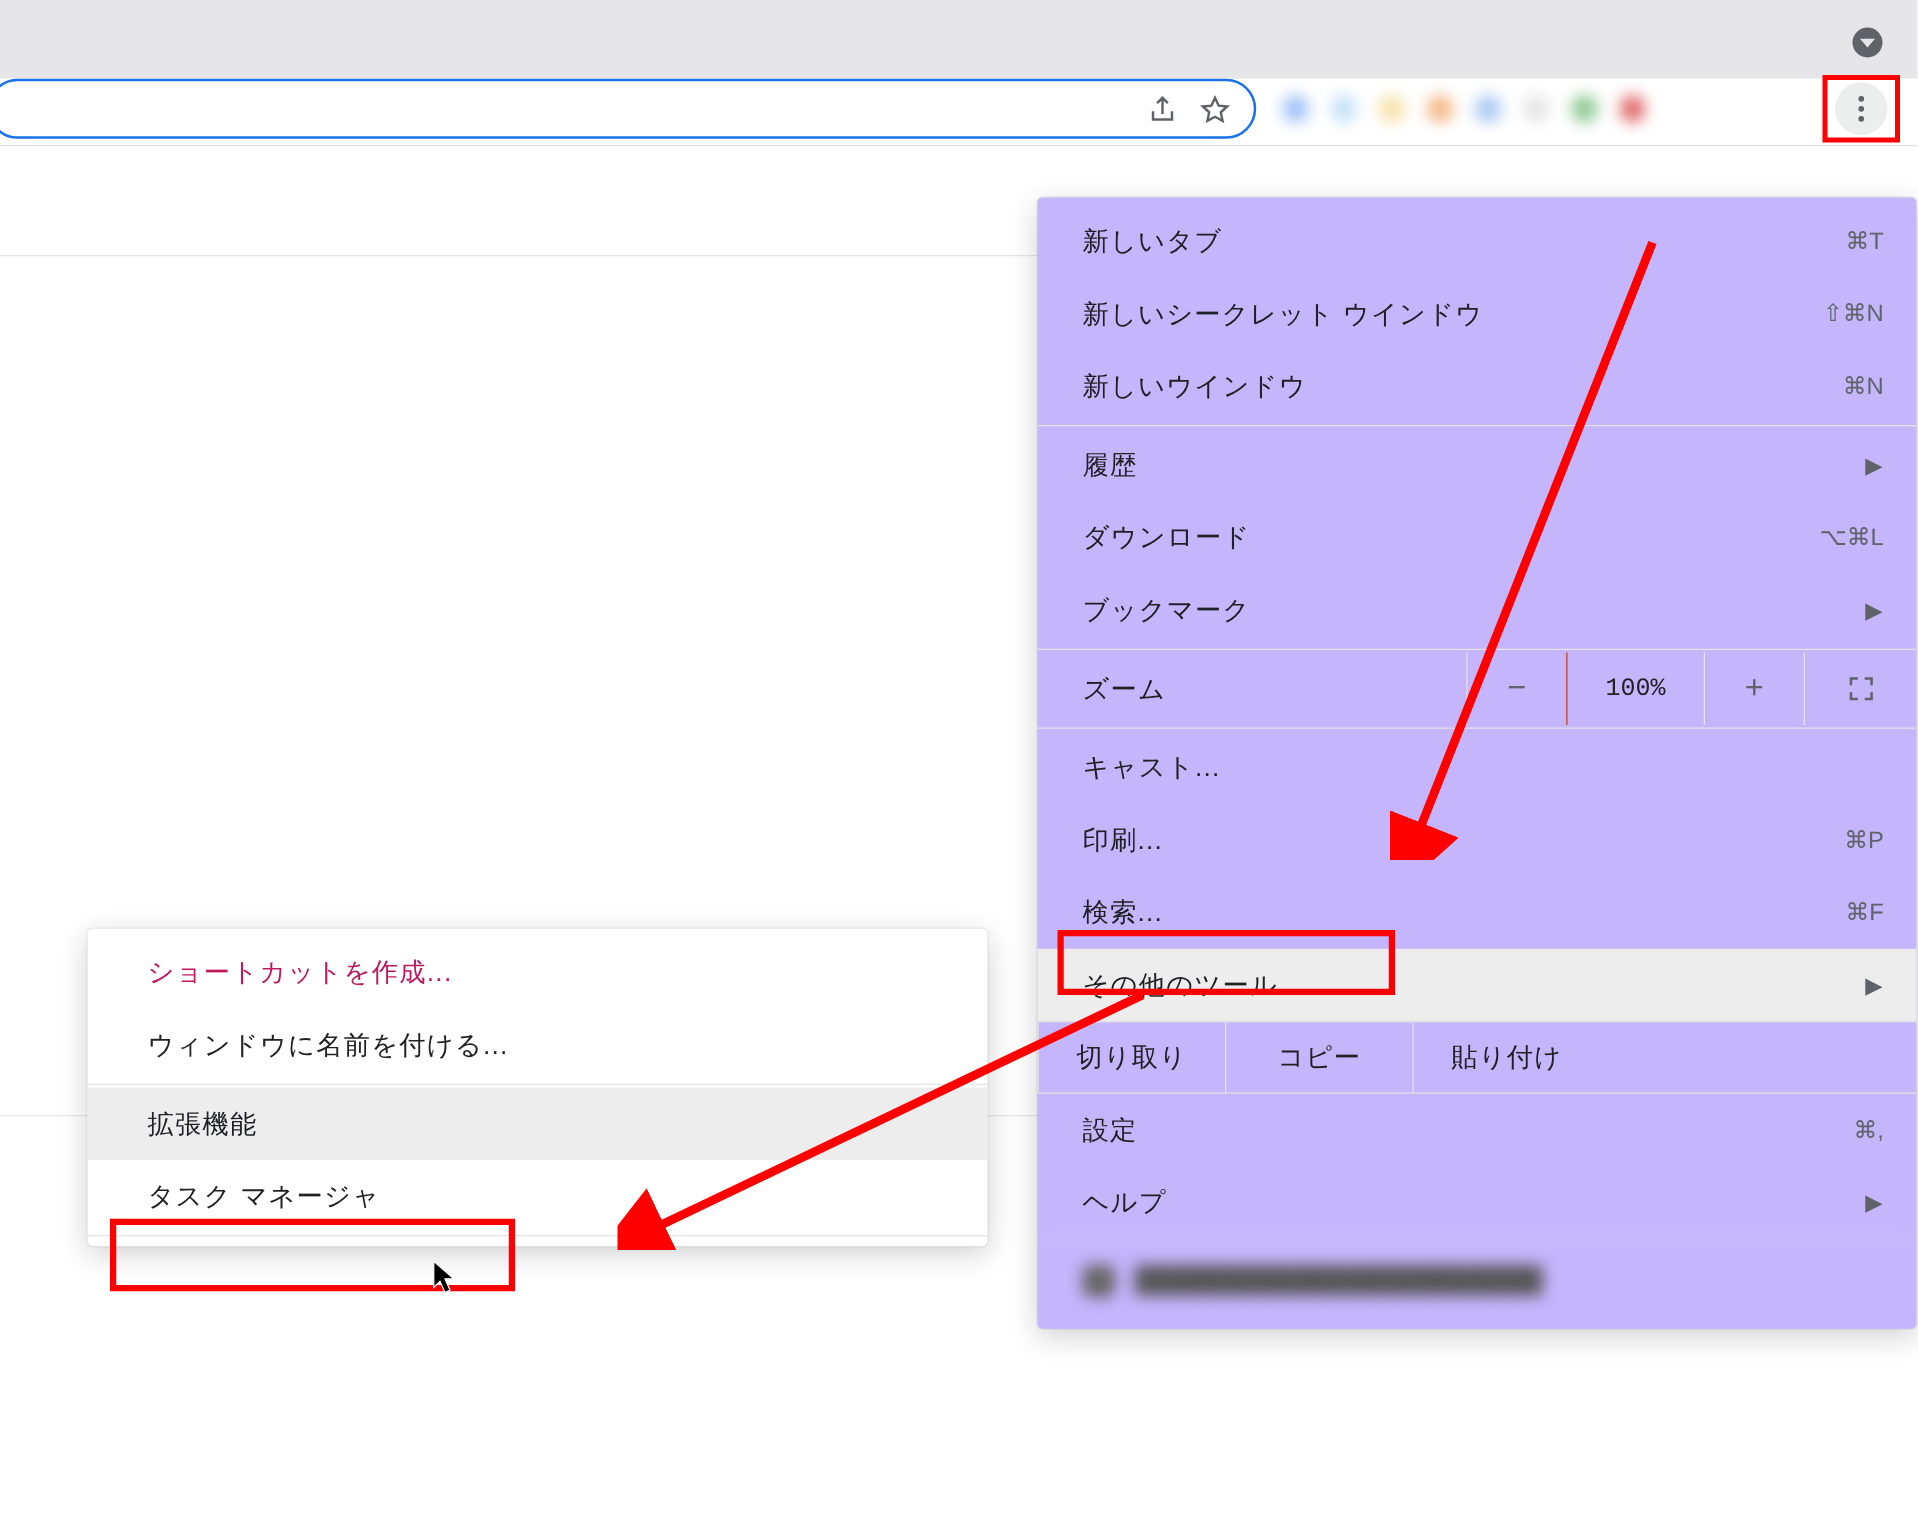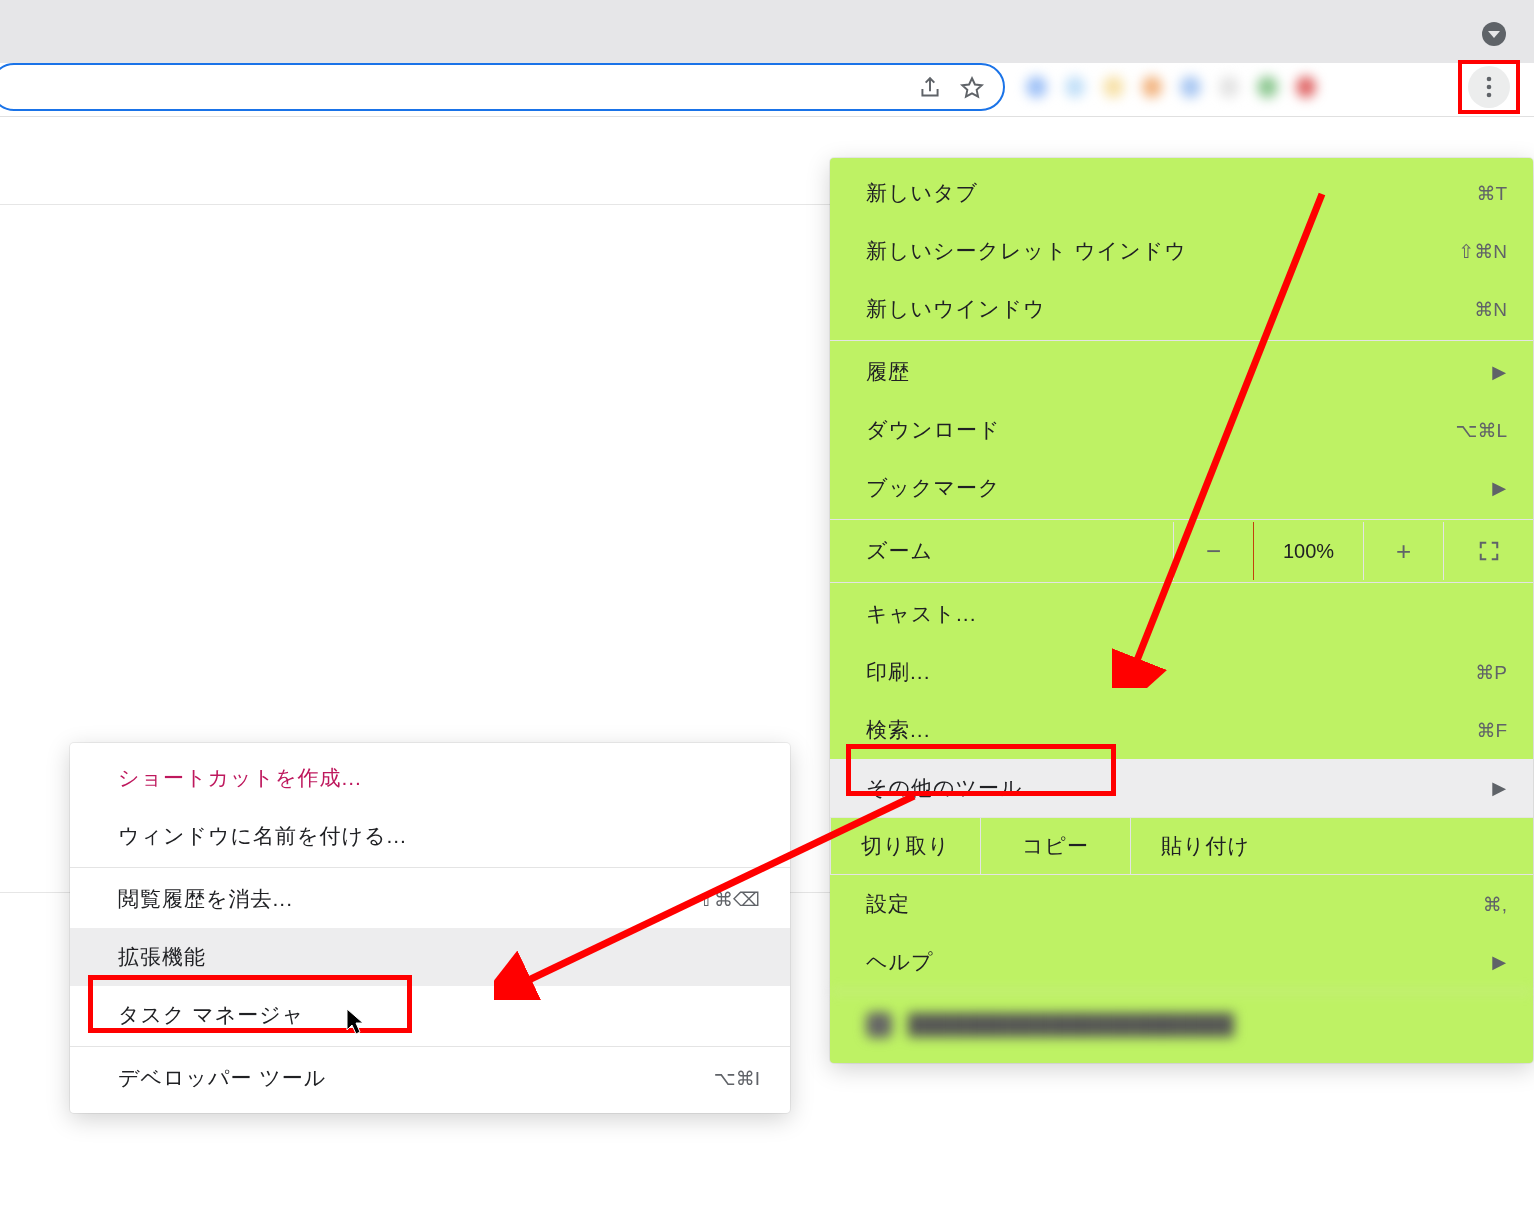--- a/index.html
+++ b/index.html
@@ -115,21 +115,21 @@
   }
   .content-line.a { top: 204px; }
   .content-line.b { top: 892px; }
 
   
   .ctx-menu {
     position: absolute;
     left: 830px;
     top: 158px;
     width: 703px;
-    background: #bef264;
+    background: #c4b5fd;
     border-radius: 4px;
     box-shadow: 0 6px 24px rgba(0,0,0,0.18), 0 0 0 1px rgba(0,0,0,0.06);
     padding-top: 6px;
     padding-bottom: 6px;
   }
   .menu-item {
     display: flex;
     align-items: center;
     height: 58px;
     padding: 0 26px 0 36px;
@@ -143,20 +143,21 @@
   .menu-item .chevron { color: #5f6368; font-size: 18px; margin-left: 4px; }
   .menu-item.hover { background: #ededee; }
   .menu-sep { height: 1px; background: #e4e4e4; margin: 2px 0; }
 
   .zoom-row {
     display: flex;
     align-items: stretch;
     height: 58px;
     font-size: 21px;
     letter-spacing: 1px;
+    font-family: Liberation Mono, monospace;
   }
   .zoom-row .zl {
     flex: 1;
     display: flex; align-items: center;
     padding-left: 36px;
   }
   .zoom-row .zbtn {
     width: 80px;
     border-left: 1px solid #e4e4e4;
     display: flex; align-items: center; justify-content: center;
@@ -401,37 +402,29 @@
 <div class="sub-menu">
   <div class="menu-item disabled">
     <span class="label">ショートカットを作成...</span>
   </div>
   <div class="menu-item">
     <span class="label">ウィンドウに名前を付ける...</span>
   </div>
 
   <div class="menu-sep"></div>
 
-  <div class="menu-item">
-    <span class="label">閲覧履歴を消去...</span>
-    <span class="shortcut">⇧⌘⌫</span>
-  </div>
   <div class="menu-item hover">
     <span class="label">拡張機能</span>
   </div>
   <div class="menu-item">
     <span class="label">タスク マネージャ</span>
   </div>
 
   <div class="menu-sep"></div>
 
-  <div class="menu-item">
-    <span class="label">デベロッパー ツール</span>
-    <span class="shortcut">⌥⌘I</span>
-  </div>
 </div>
 
 <div class="ext-highlight"></div>
 
 <svg class="arrow" style="left:1112px; top:188px;" width="220" height="500">
   <defs>
       <marker id="ah1" markerWidth="9" markerHeight="9" refX="3" refY="4.5" orient="auto">
     <path d="M0,0 L9,4.5 L0,9 z" fill="#ff0000"></path>
       </marker>
     </defs>

